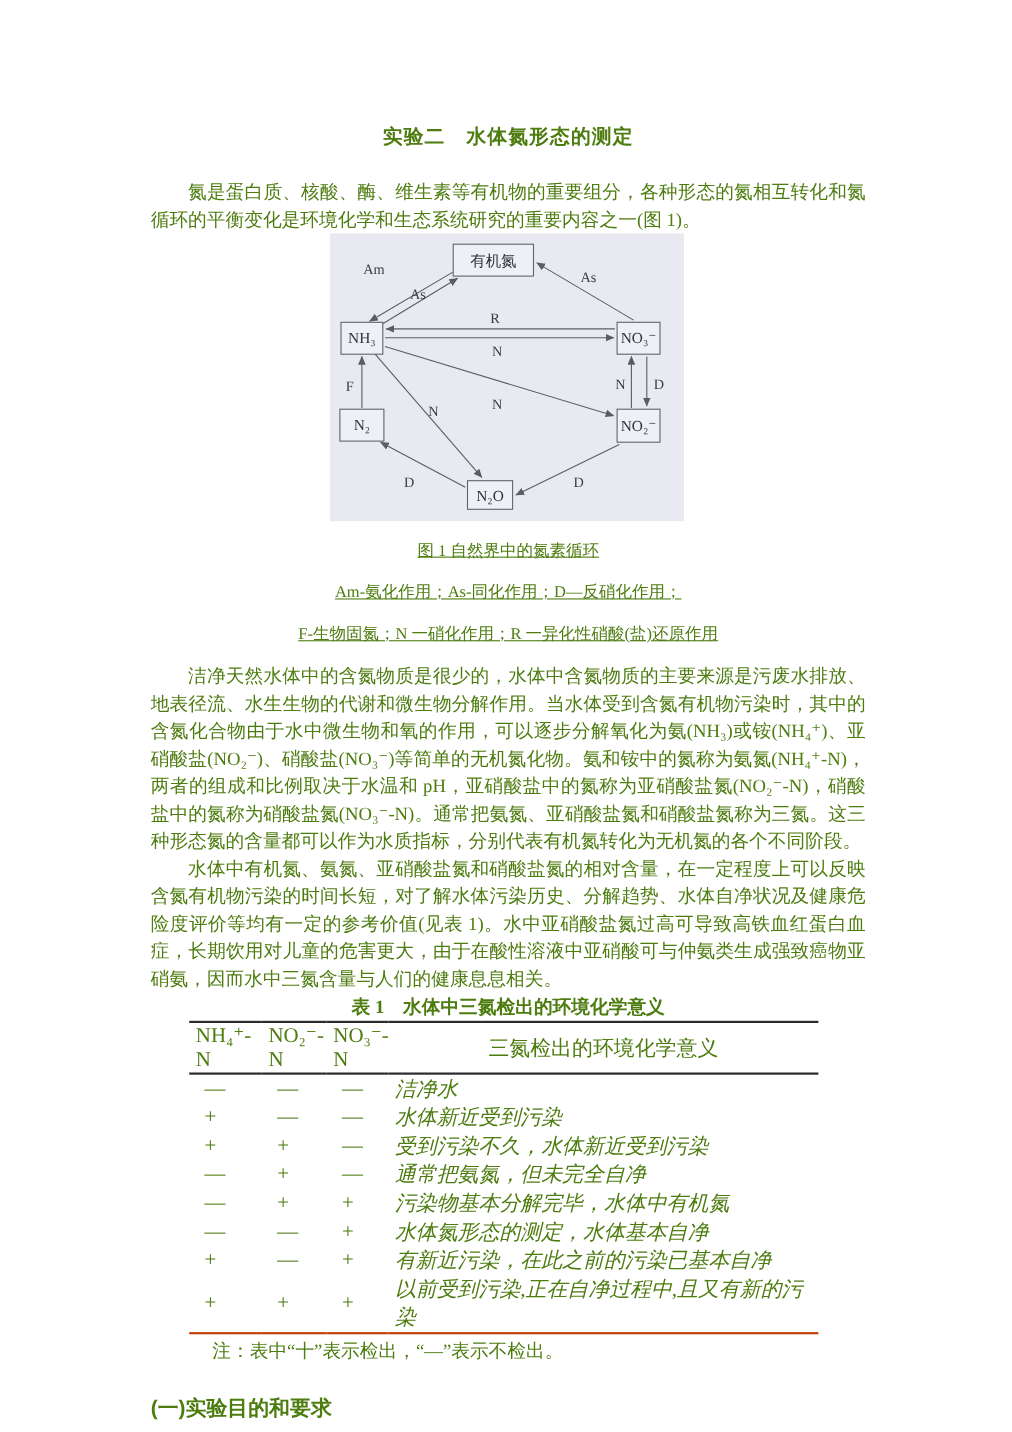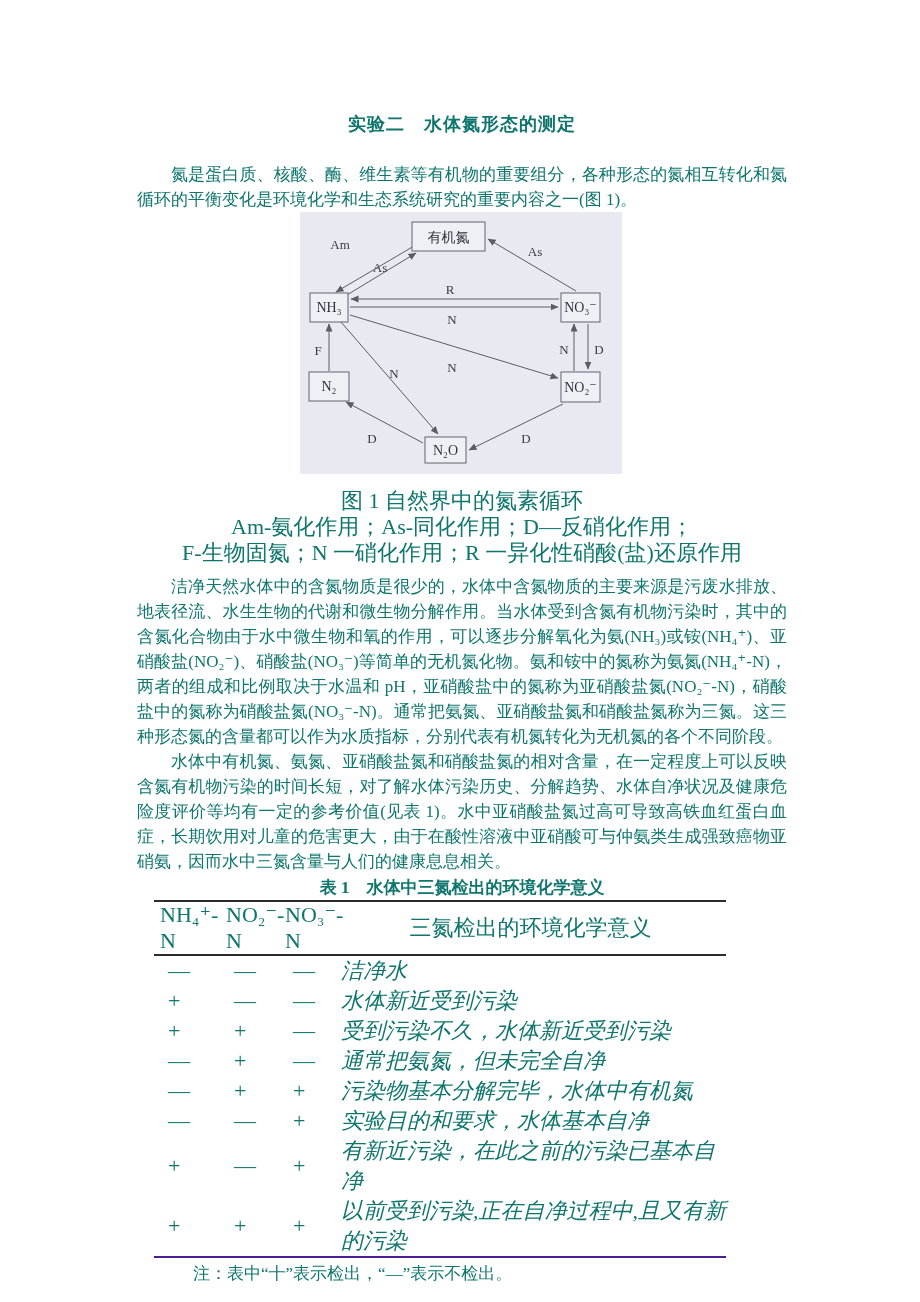--- a/index.html
+++ b/index.html
@@ -1,30 +1,30 @@
 <!DOCTYPE html>
 <html><head>
 <meta charset="utf-8">
 <style>
   html,body{margin:0;padding:0;background:#ffffff;}
   .page{position:relative;width:920px;height:1302px;background:#ffffff;overflow:hidden;
-        font-family:"Liberation Serif","DejaVu Serif",serif;color:#0f766e;}
+        font-family:"Liberation Serif","DejaVu Serif",serif;color:#4d7c0f;}
   .content{padding:0 133px 0 137px;}
   .doc-title{margin:112px 0 0 0;text-align:center;font-size:18px;font-weight:bold;letter-spacing:1px;}
   .para{margin:0;font-size:17px;line-height:25px;text-align:justify;text-indent:2em;}
   #p1{margin-top:26px;}
   #p2{margin-top:8px;}
   #p3{margin-top:0;}
   .figure-wrap{width:288px;height:262px;margin:0 0 0 163px;}
   .figure-wrap svg{display:block;}
-  .caption{margin:0;text-align:center;font-size:22px;line-height:26px;}
+  .caption{margin:12px;text-align:center;font-size:15px;line-height:26px;text-decoration:underline;}
   .caption.first{margin-top:14px;}
   .table-title{margin:2px 0 0 0;text-align:center;font-size:17px;font-weight:bold;line-height:24px;}
-  table.ntable{border-collapse:collapse;margin-left:17px;width:572px;table-layout:fixed;
-               border-top:2px solid #2b2b2b;border-bottom:2px solid #4c1d95;font-size:22px;}
+  table.ntable{border-collapse:collapse;margin-left:35px;width:572px;table-layout:fixed;
+               border-top:2px solid #2b2b2b;border-bottom:2px solid #c2410c;font-size:19px;}
   table.ntable th{font-weight:normal;border-bottom:2px solid #2b2b2b;height:26px;padding:0;}
   table.ntable th.sym{text-align:left;padding-left:6px;}
   table.ntable th.meaning{text-align:center;}
   table.ntable td{height:24px;padding:0;}
   table.ntable td.sym{text-align:left;padding-left:14px;}
   table.ntable td.desc{text-align:left;padding-left:6px;font-style:italic;}
   .note{margin:4px 0 0 0;padding-left:56px;font-size:17px;line-height:24px;}
   .section-heading{margin:26px 0 0 0;font-size:19px;font-weight:bold;
                    font-family:"Liberation Sans","DejaVu Sans",sans-serif;}
   .diag-node{fill:#eff0f6;stroke:#63636e;stroke-width:1;}
@@ -156,21 +156,21 @@
         <tr>
           <td class="sym">—</td>
           <td class="sym">+</td>
           <td class="sym">+</td>
           <td class="desc">污染物基本分解完毕，水体中有机氮</td>
         </tr>
         <tr>
           <td class="sym">—</td>
           <td class="sym">—</td>
           <td class="sym">+</td>
-          <td class="desc">实验目的和要求，水体基本自净</td>
+          <td class="desc">水体氮形态的测定，水体基本自净</td>
         </tr>
         <tr>
           <td class="sym">+</td>
           <td class="sym">—</td>
           <td class="sym">+</td>
           <td class="desc">有新近污染，在此之前的污染已基本自净</td>
         </tr>
         <tr>
           <td class="sym">+</td>
           <td class="sym">+</td>

